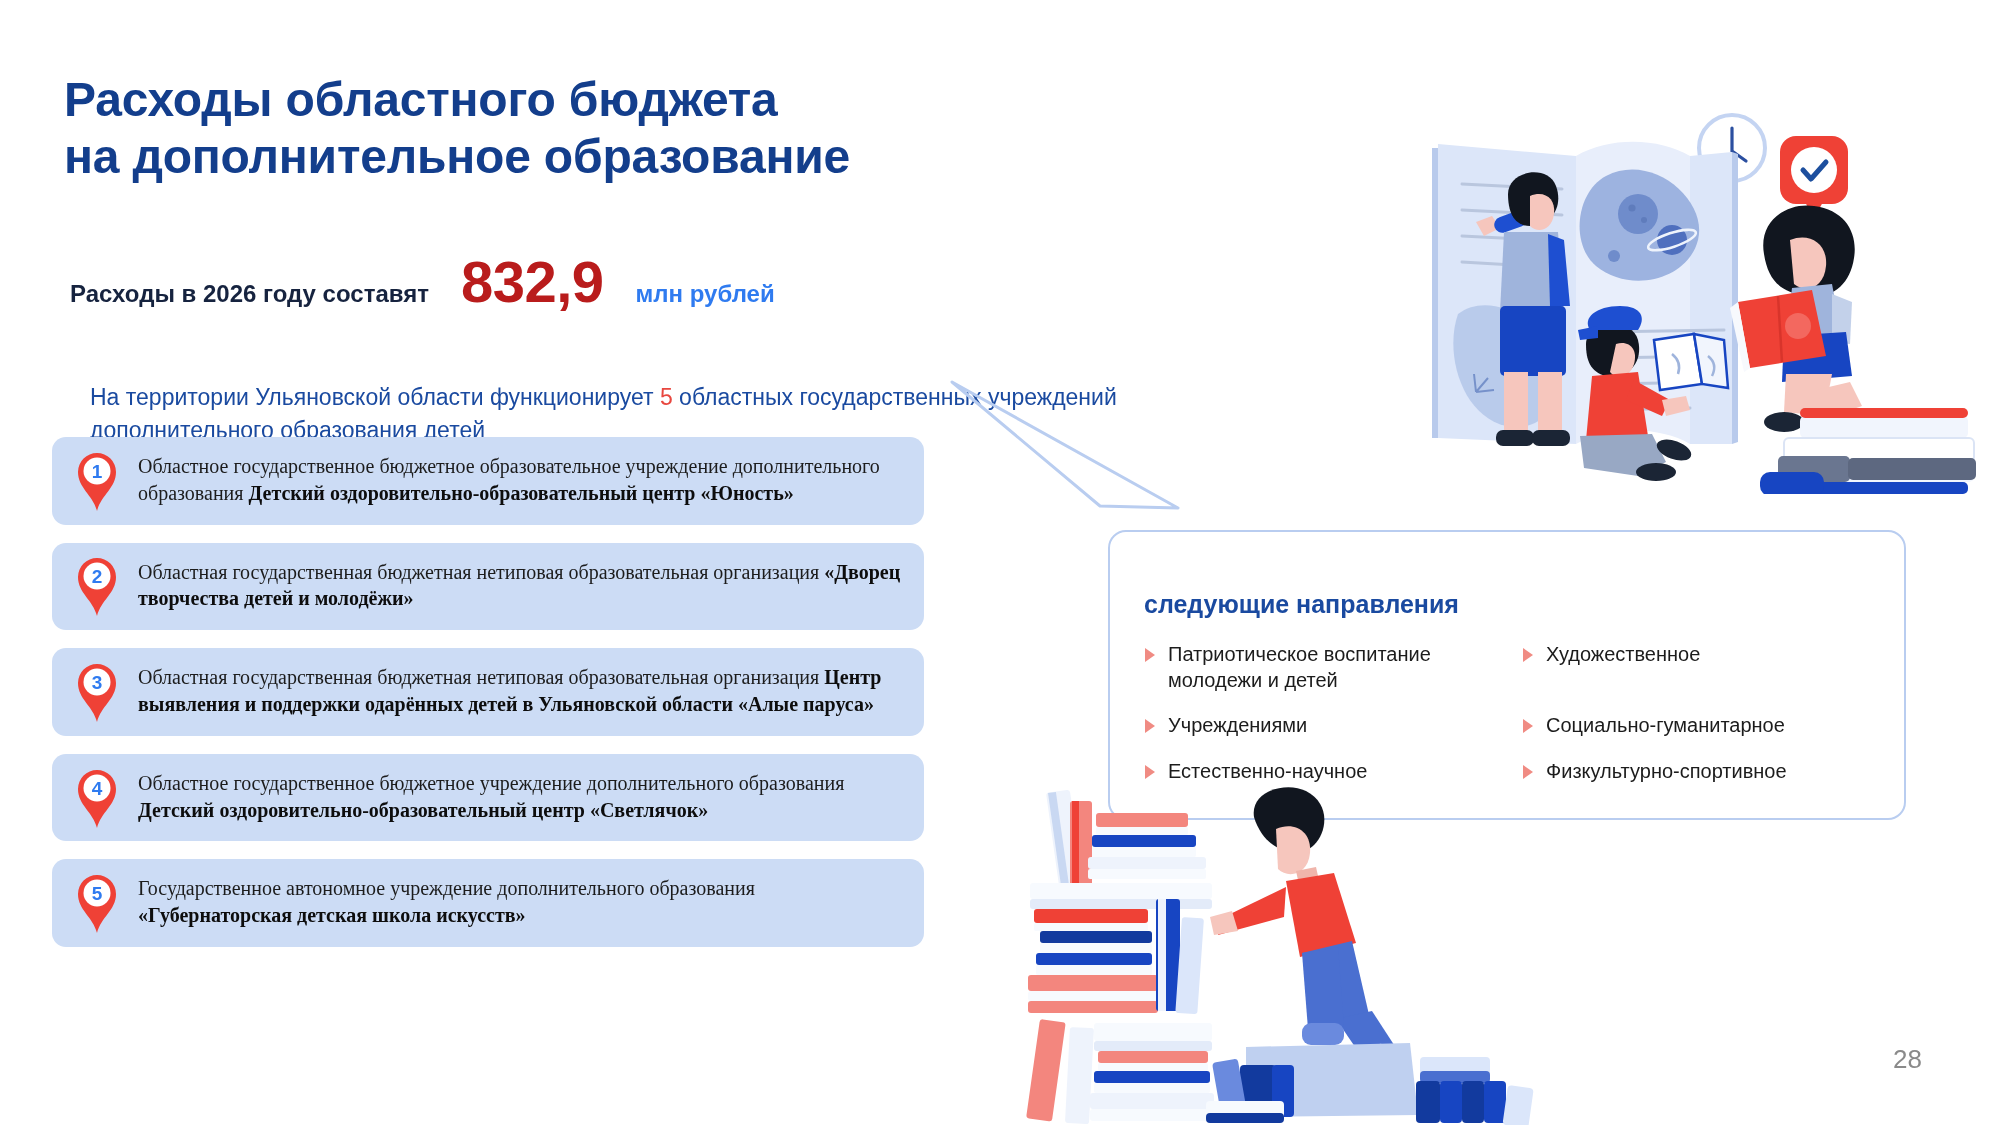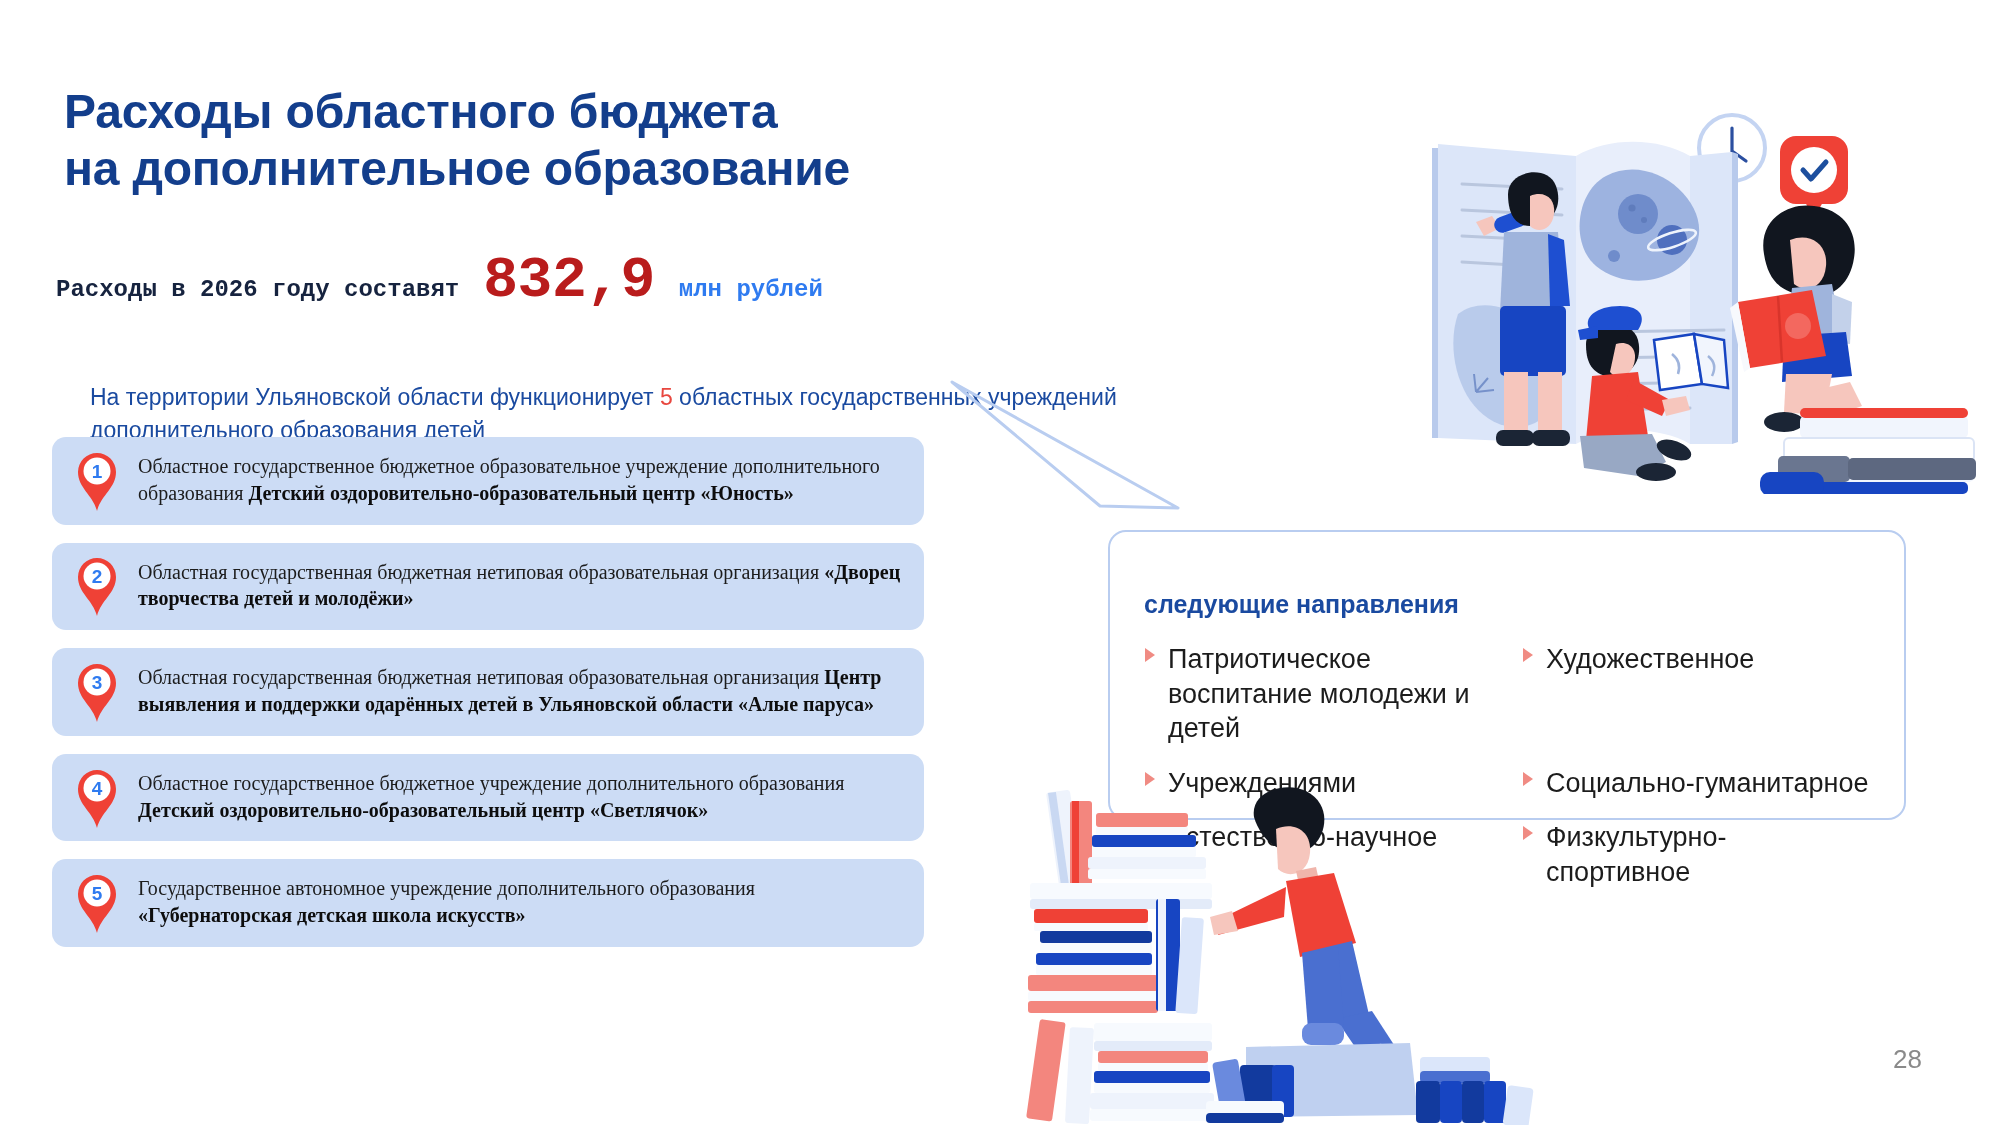--- a/index.html
+++ b/index.html
@@ -7,30 +7,30 @@
   body{
     width:2000px;height:1125px;position:relative;overflow:hidden;
     background:#ffffff;
     font-family:"Liberation Sans","DejaVu Sans",sans-serif;
     -webkit-font-smoothing:antialiased;
   }
   .slide{position:absolute;inset:0;}
 
   
   .title{
-    position:absolute;left:64px;top:52px;width:1060px;
+    position:absolute;left:64px;top:40px;width:1060px;
     font-size:48px;line-height:1.18;font-weight:700;color:#133e8c;
     letter-spacing:-0.2px;
   }
   .title .l2{display:block;}
 
   
   .expense{
-    position:absolute;left:56px;top:248px;
-    display:flex;align-items:baseline;gap:24px;white-space:nowrap;font-family:Liberation Mono, monospace;
+    position:absolute;left:70px;top:248px;
+    display:flex;align-items:baseline;gap:32px;white-space:nowrap;
   }
   .expense-label{font-size:24px;font-weight:700;color:#16233f;}
   .expense-value{font-size:58px;font-weight:700;color:#b91c1c;letter-spacing:-0.5px;}
   .expense-unit{font-size:24px;font-weight:700;color:#2f7bf0;}
 
   
   .intro{
     position:absolute;left:90px;top:358px;width:1030px;
     font-size:23px;line-height:1.42;font-weight:400;color:#1a4aa0;
   }
@@ -63,21 +63,21 @@
     font-size:25px;line-height:1.28;font-weight:700;color:#1a4aa0;
     margin:0 0 22px 0;
   }
   .dir-grid{
     display:grid;grid-template-columns:1fr 1fr;
     column-gap:30px;row-gap:20px;
   }
   .dir{display:flex;align-items:flex-start;gap:12px;}
   .dir-bullet{flex:0 0 auto;margin-top:5px;}
   .dir-bullet svg{display:block;}
-  .dir-label{font-size:27px;line-height:1.28;color:#1c1c1c;}
+  .dir-label{font-size:20px;line-height:1.28;color:#1c1c1c;}
 
   
   .tail{position:absolute;left:950px;top:380px;width:380px;height:240px;pointer-events:none;}
 
   
   .illo-top{position:absolute;left:1380px;top:44px;width:620px;height:450px;}
   .illo-bottom{position:absolute;left:1000px;top:775px;width:620px;height:350px;}
 
   
   .page-num{

